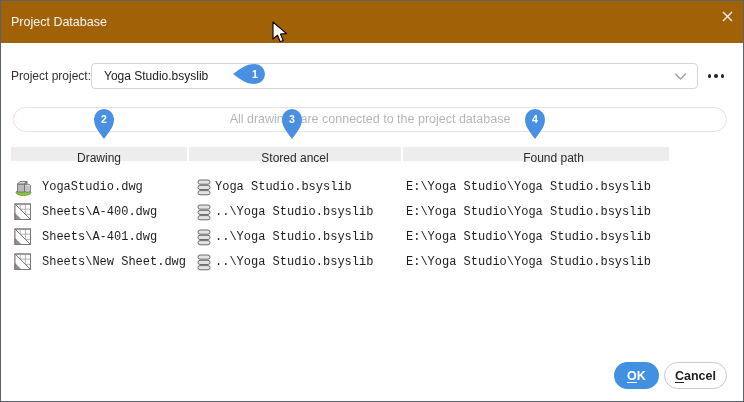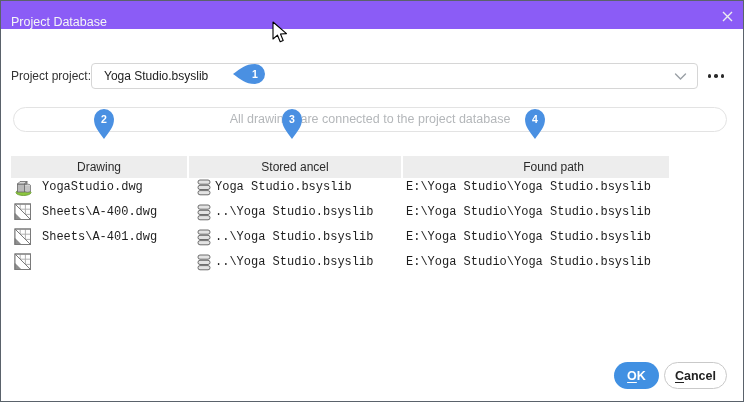--- a/index.html
+++ b/index.html
@@ -2,22 +2,22 @@
 <html><head>
 <meta charset="utf-8">
 <style>
   * { margin:0; padding:0; box-sizing:border-box; }
   html,body { width:744px; height:402px; }
   body { font-family:"Liberation Sans", sans-serif; background:#fff; }
 
   .dialog { position:relative; width:744px; height:402px; background:#fff;
             border:1px solid #5a626b; overflow:hidden; }
 
-  .titlebar { position:absolute; left:0; top:0; width:742px; height:28px;
-              background:#8b5cf6; display:flex; align-items:flex-end; padding:0 10px; }
+  .titlebar { position:absolute; left:0; top:0; width:742px; height:42px;
+              background:#a16207; display:flex; align-items:center; padding:0 10px; }
   .title { color:#f4f5f6; font-size:12.5px; }
   .close-btn { position:absolute; right:9px; top:9px; width:13px; height:13px; cursor:pointer; }
 
   .label { position:absolute; left:10px; top:62px; height:26px; line-height:26px;
            font-size:12px; color:#333; }
 
   .combobox { position:absolute; left:90px; top:62px; width:607px; height:26px;
               border:1px solid #d6d6d6; border-radius:4px; background:#fff; }
   .combo-value { position:absolute; left:12px; top:0; line-height:24px; font-size:12px; color:#212121; white-space:nowrap; }
   .combo-chevron { position:absolute; right:10px; top:9px; }
@@ -27,21 +27,21 @@
               background:transparent; border:none; cursor:pointer; }
   .ellipsis .dot { width:3.5px; height:3.5px; border-radius:50%; background:#2a2a2a; }
 
   .pill { position:absolute; left:12px; top:106px; width:714px; height:25px;
           border:1px solid #e3e3e3; border-radius:13px; text-align:center;
           line-height:23px; font-size:12.5px; color:#b4b7ba; background:#fff; }
 
   .callout { position:absolute; z-index:5; }
   .callout text { font-family:"Liberation Sans", sans-serif; font-size:10.5px; font-weight:bold; fill:#fff; }
 
-  .thead-cell { position:absolute; top:155px; height:22px; background:#ededed;
+  .thead-cell { position:absolute; top:146px; height:14px; background:#ededed;
                 text-align:center; line-height:22px; font-size:12px; color:#2b2b2b; }
   .hc1 { left:10px;  width:176px; }
   .hc2 { left:188px; width:212px; }
   .hc3 { left:402px; width:266px;padding-left:35px; }
 
   .tbody { position:absolute; left:0; top:174px; width:744px;font-family:Liberation Mono, monospace; }
   .trow { position:relative; height:25px; }
   .cell-icon-1 { position:absolute; left:13px; top:3px; }
   .cell-icon-2 { position:absolute; left:196px; top:4px; }
   .cell-text   { position:absolute; top:0; line-height:25px; font-size:12px; color:#1d1d1d; white-space:nowrap; }
@@ -173,20 +173,21 @@
   <div class="trow">
 
     <svg class="cell-icon-1" width="18" height="18" viewBox="0 0 18 18">
       <rect x="1" y="1" width="15.5" height="15.5" fill="#ffffff" stroke="#7a7a7a" stroke-width="1"></rect>
       <path d="M6.2 1 V16.5 M11.4 1 V16.5 M1 6.2 H16.5 M1 11.4 H16.5" stroke="#a9a9a9" stroke-width="0.9" fill="none"></path>
       <path d="M1 1 L16.5 16.5 L1 16.5 Z" fill="#ffffff"></path>
       <path d="M1 1 L16.5 16.5" stroke="#7a7a7a" stroke-width="1"></path>
       <path d="M1 10.5 L7 16.5 L1 16.5 Z" fill="#8f8f8f" stroke="#7a7a7a" stroke-width="0.8"></path>
       <rect x="1" y="1" width="15.5" height="15.5" fill="none" stroke="#7a7a7a" stroke-width="1"></rect>
     </svg>
+    <span class="cell-text ct1">Sheets\New Sheet.dwg</span>
     <svg class="cell-icon-2" width="14" height="17" viewBox="0 0 14 17">
       <rect x="1" y="1" width="12" height="4.2" rx="2" fill="#e3e3e3" stroke="#5f5f5f" stroke-width="0.9"></rect>
       <rect x="1" y="6.3" width="12" height="4.2" rx="2" fill="#e3e3e3" stroke="#5f5f5f" stroke-width="0.9"></rect>
       <rect x="1" y="11.6" width="12" height="4.2" rx="2" fill="#e3e3e3" stroke="#5f5f5f" stroke-width="0.9"></rect>
     </svg>
     <span class="cell-text ct2">..\Yoga Studio.bsyslib</span>
     <span class="cell-text ct3">E:\Yoga Studio\Yoga Studio.bsyslib</span>
   </div>
 </div>
 

